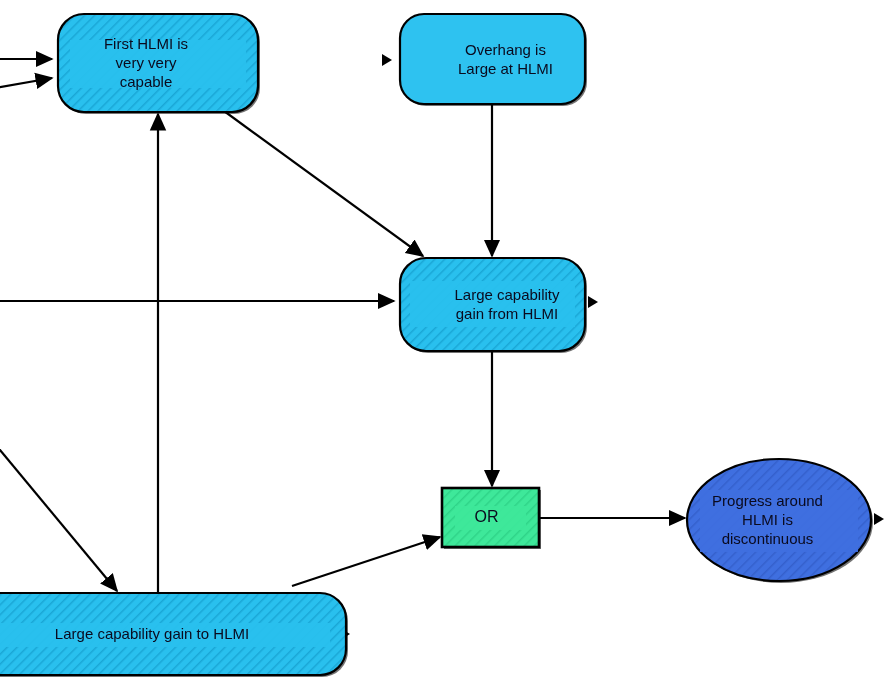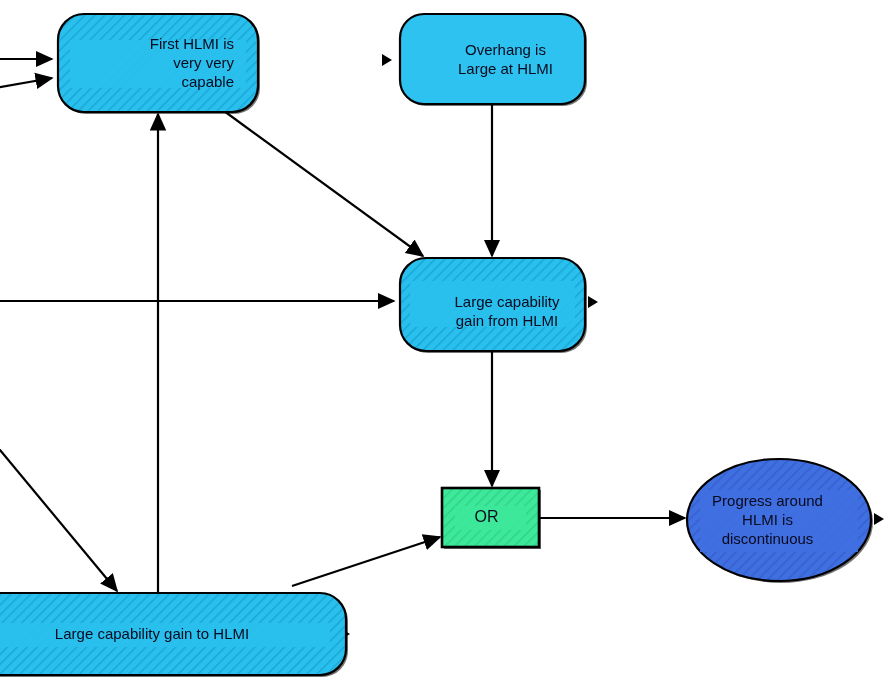--- a/index.html
+++ b/index.html
@@ -120,28 +120,28 @@
     </g>
 
     <g>
       <rect x="-40" y="595" width="388" height="82" rx="26" ry="26" fill="#000000" opacity="0.55"></rect>
       <rect x="-42" y="593" width="388" height="82" rx="26" ry="26" fill="url(#hatch-cyan)" stroke="#000000" stroke-width="2.2"></rect>
       <rect x="-30" y="623" width="360" height="24" fill="#29c0ee" opacity="0.92"></rect>
     </g>
   </g>
 </svg>
 
-<div class="node-label" style="left:58px; top:34px; width:176px;text-align:right;">First HLMI is
+<div class="node-label" style="left:58px; top:34px; width:176px;">First HLMI is
 very very
 capable</div>
 
 <div class="node-label" style="left:400px; top:40px; width:211px;">Overhang is
 Large at HLMI</div>
 
-<div class="node-label" style="left:400px; top:292px; width:214px;">Large capability
+<div class="node-label" style="left:400px; top:285px; width:214px;">Large capability
 gain from HLMI</div>
 
 <div class="node-label or-label" style="left:442px; top:508px; width:89px;">OR</div>
 
 <div class="node-label" style="left:687px; top:491px; width:161px;">Progress around
 HLMI is
 discontinuous</div>
 
 <div class="node-label" style="left:-42px; top:624px; width:388px;">Large capability gain to HLMI</div>
 

